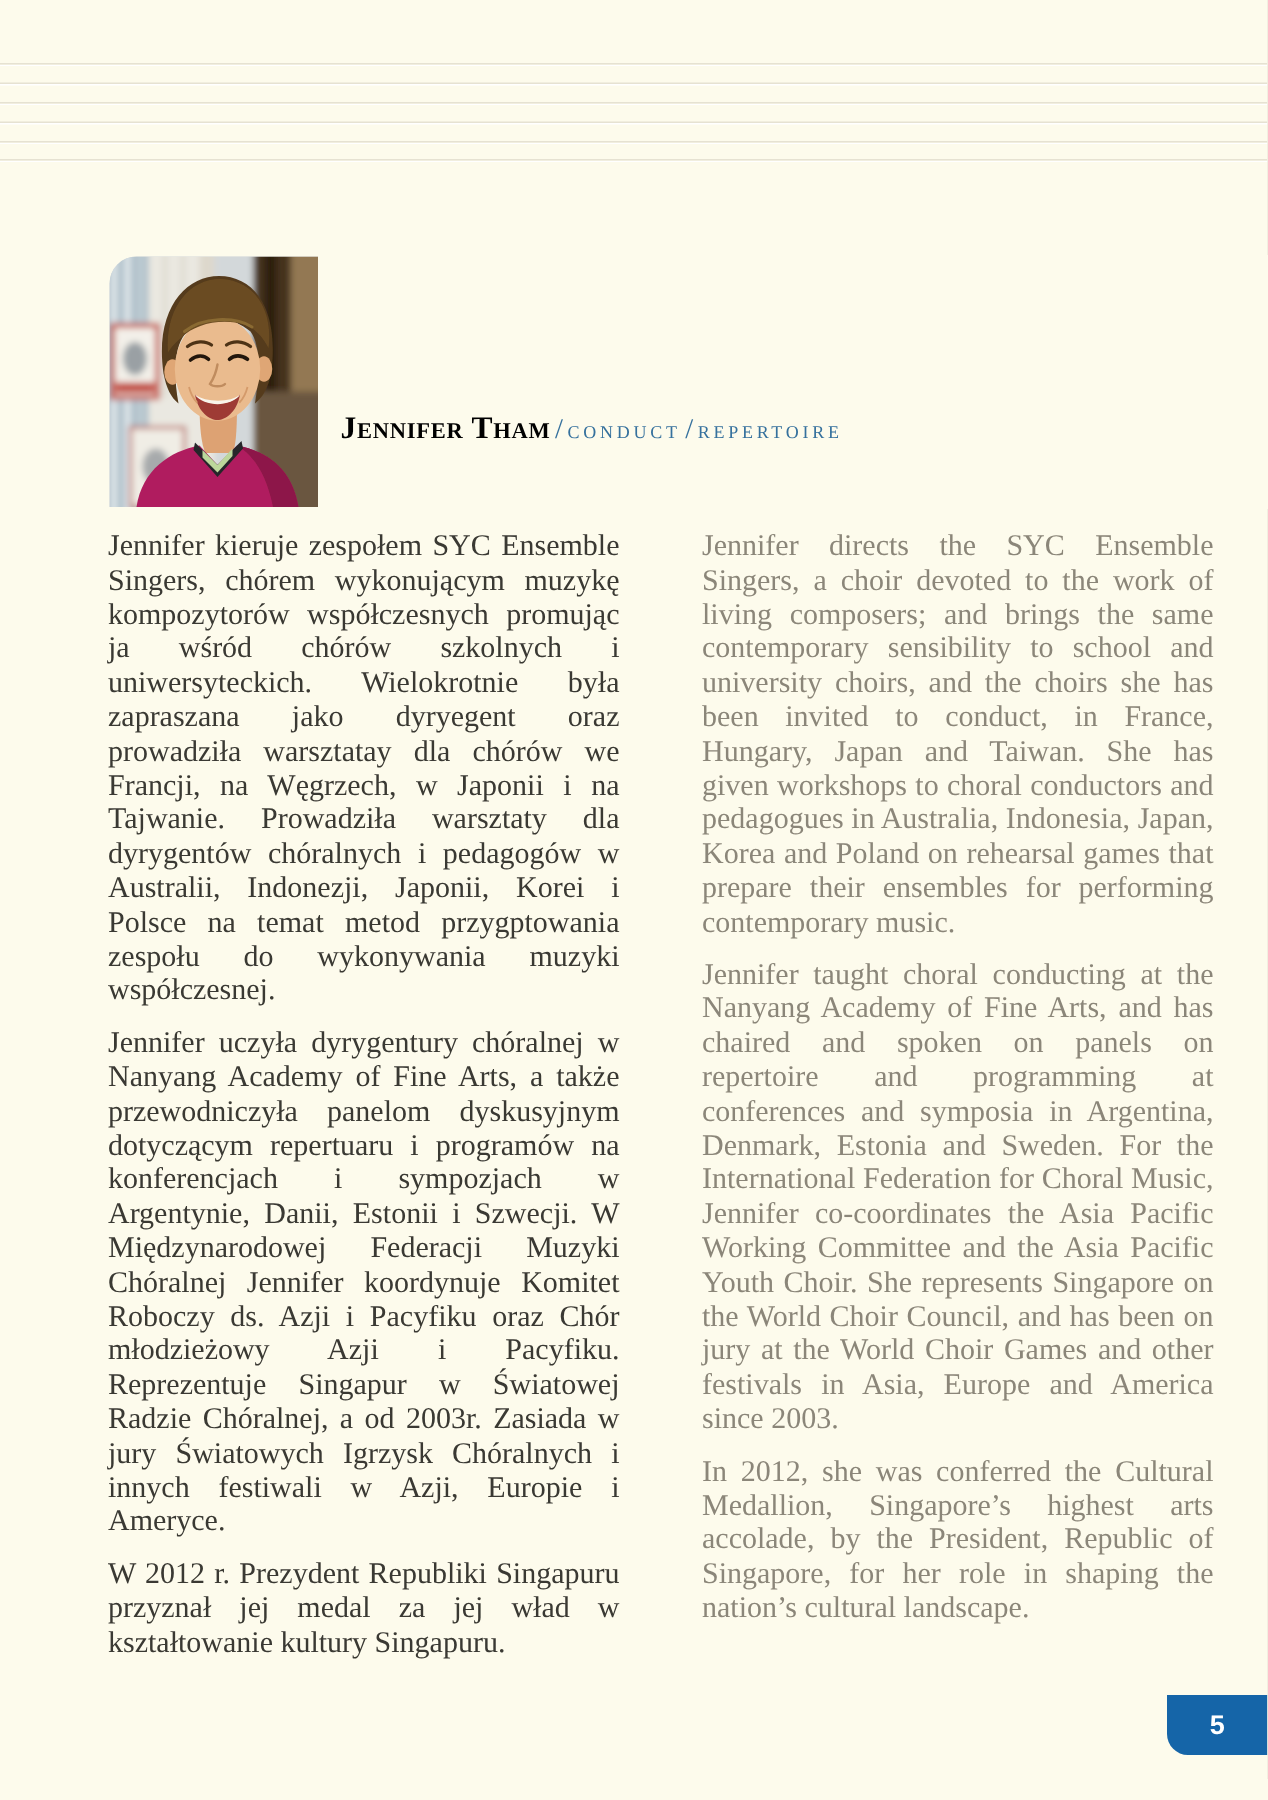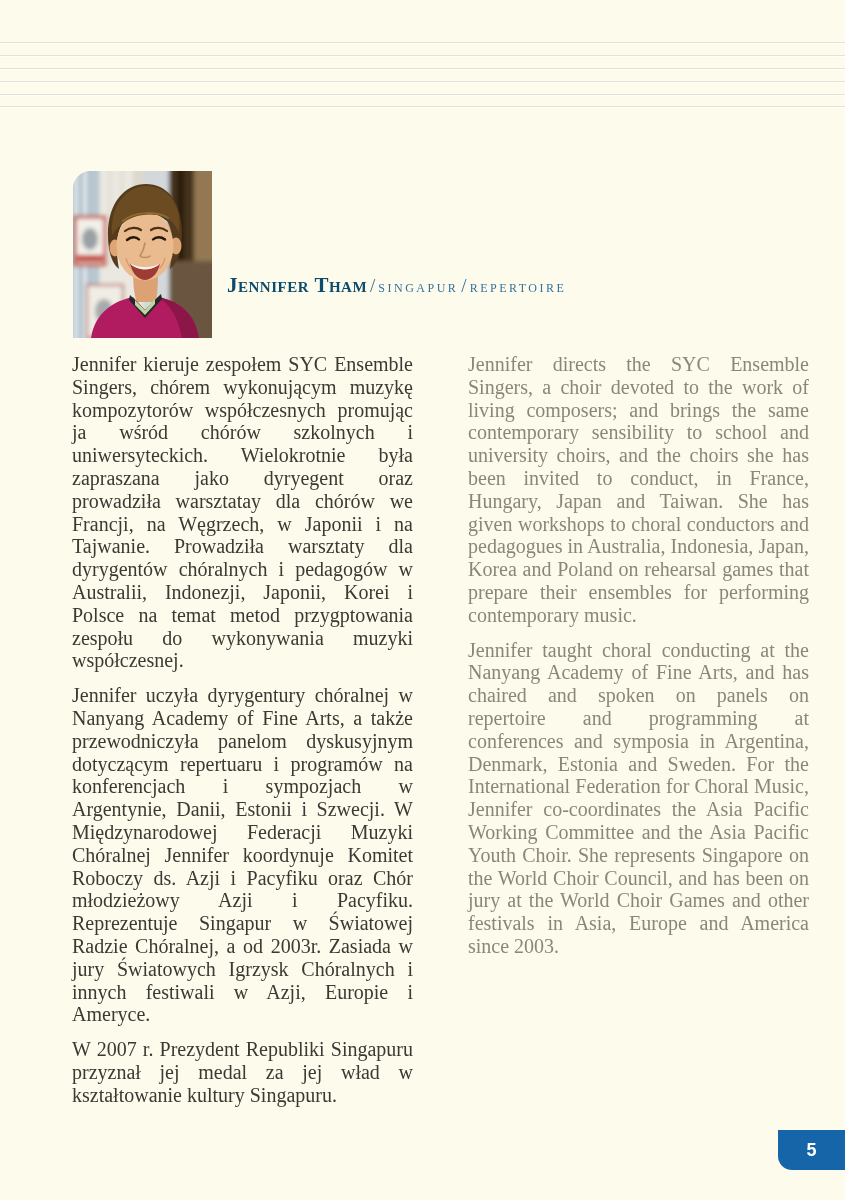--- a/index.html
+++ b/index.html
@@ -39,21 +39,21 @@
     left: 227px;
     top: 272px;
     white-space: nowrap;
     line-height: 26px;
   }
   .person-name {
     font-variant: small-caps;
     font-weight: bold;
     font-size: 21px;
     letter-spacing: 0.5px;
-    color: #0c4a6e;
+    color: #000000;
   }
   .slash {
     font-size: 19px;
     color: #36719d;
     margin: 0 3px 0 3px;
   }
   .country {
     font-variant: small-caps;
     font-size: 17.5px;
     letter-spacing: 2.5px;
@@ -157,31 +157,32 @@
         <path d="M92 87 C91 91 89 95 86.5 97.5" stroke="#d49a6a" stroke-width="1.2" fill="none"></path>
         <path d="M18 167 C22 142 40 130 60 126 L72 139 L85 126 C106 130 122 142 126 167 Z" fill="#b01f5f"></path>
         <path d="M85 126 C106 130 122 142 126 167 L109 167 C105 147 97 133 85 126 Z" fill="#8d1848"></path>
         <path d="M57 124 L72 139 L88 123 L89 128 L72 147 L56 129 Z" fill="#27272b"></path>
         <path d="M62 129 L72 139 L82 128 L82 133 L72 144 L62 134 Z" fill="#bcd79b"></path>
       </g>
     </svg>
   </div>
 
   <div class="name-line">
-    <span class="person-name">Jennifer Tham</span><span class="slash">/</span><span class="country">singapur</span><span class="slash">/</span><span class="country">repertoire</span>
+    <span class="person-name">Jennifer Tham</span><span class="slash">/</span><span class="country">conduct</span><span class="slash">/</span><span class="country">repertoire</span>
   </div>
 
   <div class="col col-left" lang="pl">
     <p>Jennifer kieruje zespołem SYC Ensemble Singers, chórem wykonującym muzykę kompozytorów współczesnych promując ja wśród chórów szkolnych i uniwersyteckich. Wielokrotnie była zapraszana jako dyryegent oraz prowadziła warsztatay dla chórów we Francji, na Węgrzech, w Japonii i na Tajwanie. Prowadziła warsztaty dla dyrygentów chóralnych i pedagogów w Australii, Indonezji, Japonii, Korei i Polsce na temat metod przygptowania zespołu do wykonywania muzyki współczesnej.</p>
     <p>Jennifer uczyła dyrygentury chóralnej w Nanyang Academy of Fine Arts, a także przewodniczyła panelom dyskusyjnym dotyczącym repertuaru i programów na konferencjach i sympozjach w Argentynie, Danii, Estonii i Szwecji. W Międzynarodowej Federacji Muzyki Chóralnej Jennifer koordynuje Komitet Roboczy ds. Azji i Pacyfiku oraz Chór młodzieżowy Azji i Pacyfiku. Reprezentuje Singapur w Światowej Radzie Chóralnej, a od 2003r. Zasiada w jury Światowych Igrzysk Chóralnych i innych festiwali w Azji, Europie i Ameryce.</p>
-    <p>W 2007 r. Prezydent Republiki Singapuru przyznał jej medal za jej wład w kształtowanie kultury Singapuru.</p>
+    <p>W 2012 r. Prezydent Republiki Singapuru przyznał jej medal za jej wład w kształtowanie kultury Singapuru.</p>
   </div>
 
   <div class="col col-right" lang="en">
     <p>Jennifer directs the SYC Ensemble Singers, a choir devoted to the work of living composers; and brings the same contemporary sensibility to school and university choirs, and the choirs she has been invited to conduct, in France, Hungary, Japan and Taiwan. She has given workshops to choral conductors and pedagogues in Australia, Indonesia, Japan, Korea and Poland on rehearsal games that prepare their ensembles for performing contemporary music.</p>
     <p>Jennifer taught choral conducting at the Nanyang Academy of Fine Arts, and has chaired and spoken on panels on repertoire and programming at conferences and symposia in Argentina, Denmark, Estonia and Sweden. For the International Federation for Choral Music, Jennifer co-coordinates the Asia Pacific Working Committee and the Asia Pacific Youth Choir. She represents Singapore on the World Choir Council, and has been on jury at the World Choir Games and other festivals in Asia, Europe and America since 2003.</p>
+    <p>In 2012, she was conferred the Cultural Medallion, Singapore’s highest arts accolade, by the President, Republic of Singapore, for her role in shaping the nation’s cultural landscape.</p>
   </div>
 
   <div class="page-tab">
     <span>5</span>
   </div>
 
 </div>
 
 </body></html>

